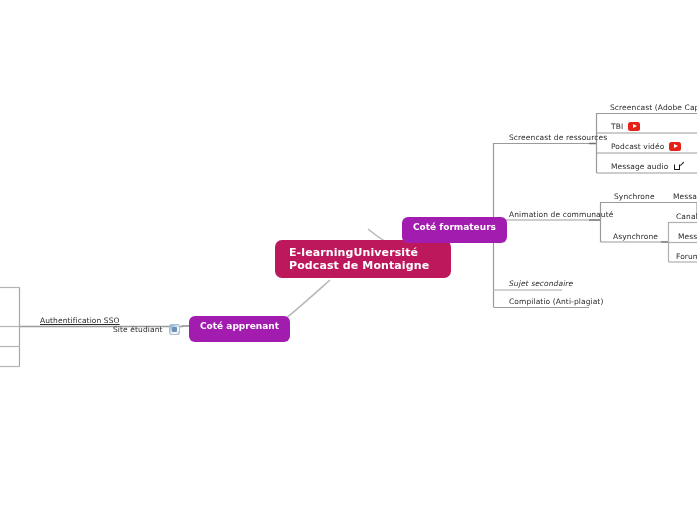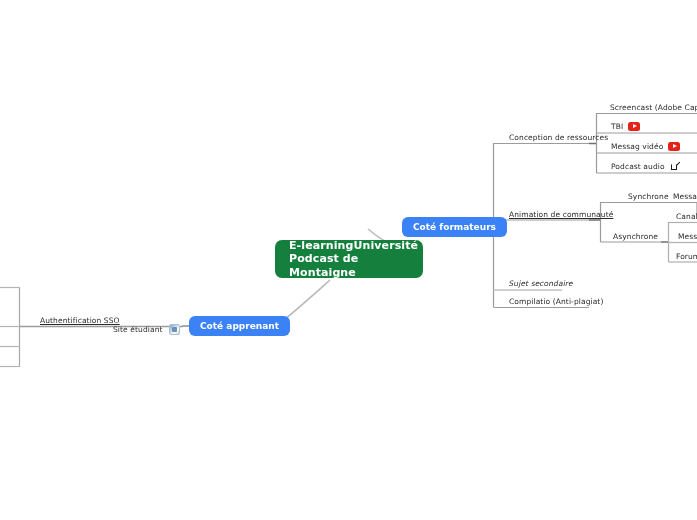--- a/index.html
+++ b/index.html
@@ -25,45 +25,45 @@
     height: 520px;
     overflow: visible;
     pointer-events: none;
   }
 
   
   .center-node {
     position: absolute;
     left: 275px;
     top: 240px;
-    width: 148px;
+    width: 176px;
     height: 38px;
-    background: #15803d;
+    background: #be185d;
     border-radius: 7px;
     color: #ffffff;
     font-weight: bold;
     font-size: 11px;
     line-height: 13.5px;
     display: flex;
     flex-direction: column;
     justify-content: center;
     padding-left: 14px;
     box-sizing: border-box;
     letter-spacing: 0.1px;
   }
 
   
   .dark-node {
     position: absolute;
-    background: #3b82f6;
+    background: #a21caf;
     border-radius: 6px;
     color: #ffffff;
     font-weight: bold;
     font-size: 9px;
-    height: 20px;
+    height: 26px;
     line-height: 20px;
     padding: 0 11px;
     white-space: nowrap;
     box-sizing: border-box;
   }
   #node-formateurs { left: 402px; top: 217px; }
   #node-apprenant  { left: 189px; top: 316px; }
 
   
   .leaf {
@@ -193,43 +193,43 @@
 
   <div class="center-node">
     <span>E-learningUniversité</span>
     <span>Podcast de Montaigne</span>
   </div>
 
   <div class="dark-node" id="node-formateurs">Coté formateurs</div>
 
   <div class="dark-node" id="node-apprenant">Coté apprenant</div>
 
-  <div class="leaf" style="left:509px; top:133px;">Conception de ressources</div>
-
-  <div class="leaf" style="left:509px; top:210px;text-decoration:underline;">Animation de communauté</div>
+  <div class="leaf" style="left:509px; top:133px;">Screencast de ressources</div>
+
+  <div class="leaf" style="left:509px; top:210px;">Animation de communauté</div>
 
   <div class="leaf" style="left:509px; top:279px;font-style:italic;">Sujet secondaire</div>
 
   <div class="leaf" style="left:509px; top:297px;">Compilatio (Anti-plagiat)</div>
 
   <div class="leaf" style="left:610px; top:103px;">Screencast (Adobe Captivate)</div>
 
   <div class="leaf" style="left:611px; top:122px;">
     <span>TBI</span><span class="yt-icon"></span>
   </div>
 
   <div class="leaf" style="left:611px; top:142px;">
-    <span>Messag vidéo</span><span class="yt-icon"></span>
+    <span>Podcast vidéo</span><span class="yt-icon"></span>
   </div>
 
   <div class="leaf" style="left:611px; top:162px;">
-    <span>Podcast audio</span><span class="ext-icon"><i></i><b></b></span>
-  </div>
-
-  <div class="leaf" style="left:614px; top:192px;margin-left:14px;">Synchrone</div>
+    <span>Message audio</span><span class="ext-icon"><i></i><b></b></span>
+  </div>
+
+  <div class="leaf" style="left:614px; top:192px;">Synchrone</div>
 
   <div class="leaf" style="left:613px; top:232px;">Asynchrone</div>
 
   <div class="leaf" style="left:673px; top:192px;">Message</div>
 
   <div class="leaf" style="left:676px; top:212px;">Canal D</div>
 
   <div class="leaf" style="left:678px; top:232px;">Messag</div>
 
   <div class="leaf" style="left:676px; top:252px;">Forum</div>

